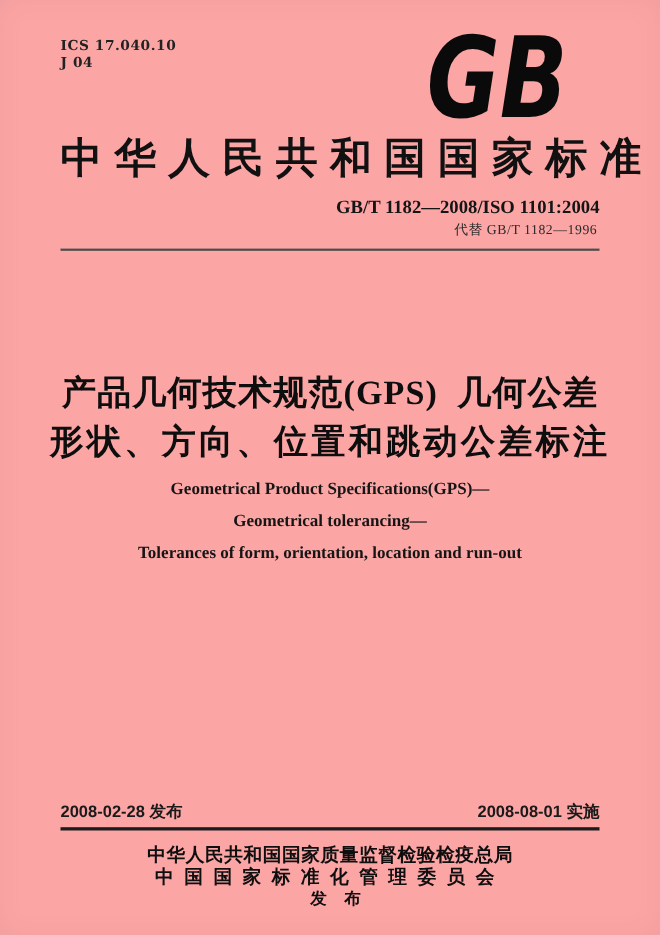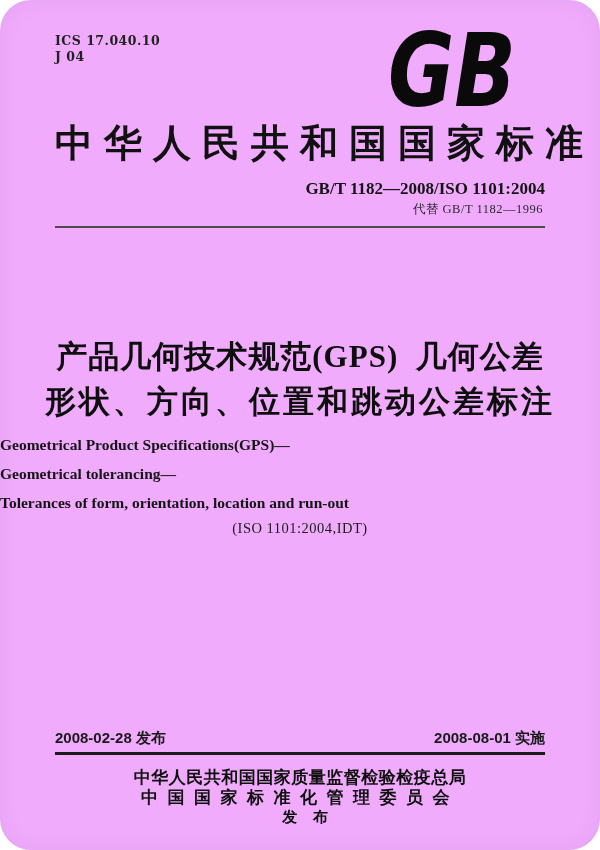--- a/index.html
+++ b/index.html
@@ -3,25 +3,24 @@
 <meta charset="utf-8">
 <style>
   * { margin: 0; padding: 0; box-sizing: border-box; }
   html, body { background: #ffffff; }
   body { width: 600px; height: 850px; overflow: hidden; }
 
   .page {
     position: relative;
     width: 600px;
     height: 850px;
-    background: #f0abfc;
+    background: #fca5a5;
     color: #1c1c1c;
     font-family: "Liberation Serif", serif;
     box-shadow: inset 0 0 26px rgba(0,0,0,0.045);
-    border-radius: 31px;
   }
 
   
   .ics-block {
     position: absolute;
     left: 55px;
     top: 33px;
     font-family: "DejaVu Serif", serif;
     font-weight: bold;
     font-size: 12.5px;
@@ -92,20 +91,21 @@
     white-space: pre;
   }
   .title-cn-1 { top: 336px; letter-spacing: 1px; }
   .title-cn-2 { top: 381px; letter-spacing: 3px; }
 
   .title-en {
     position: absolute;
     left: 0;
     right: 0;
     top: 430px;
+    text-align: center;
     font-family: "Liberation Serif", serif;
     font-weight: bold;
     font-size: 15.5px;
     line-height: 29px;
     color: #151515;
   }
 
   .iso-ref {
     position: absolute;
     left: 0;
@@ -202,21 +202,20 @@
 
   <div class="title-cn-1">产品几何技术规范(GPS)  几何公差</div>
   <div class="title-cn-2">形状、方向、位置和跳动公差标注</div>
 
   <div class="title-en">
     <div>Geometrical Product Specifications(GPS)—</div>
     <div>Geometrical tolerancing—</div>
     <div>Tolerances of form, orientation, location and run-out</div>
   </div>
 
-  <div class="iso-ref">(ISO 1101:2004,IDT)</div>
 
   <div class="date-row">
     <span>2008-02-28 发布</span>
     <span>2008-08-01 实施</span>
   </div>
 
   <div class="rule-bottom"></div>
 
   <div class="publisher">
     <div class="pub-lines">

